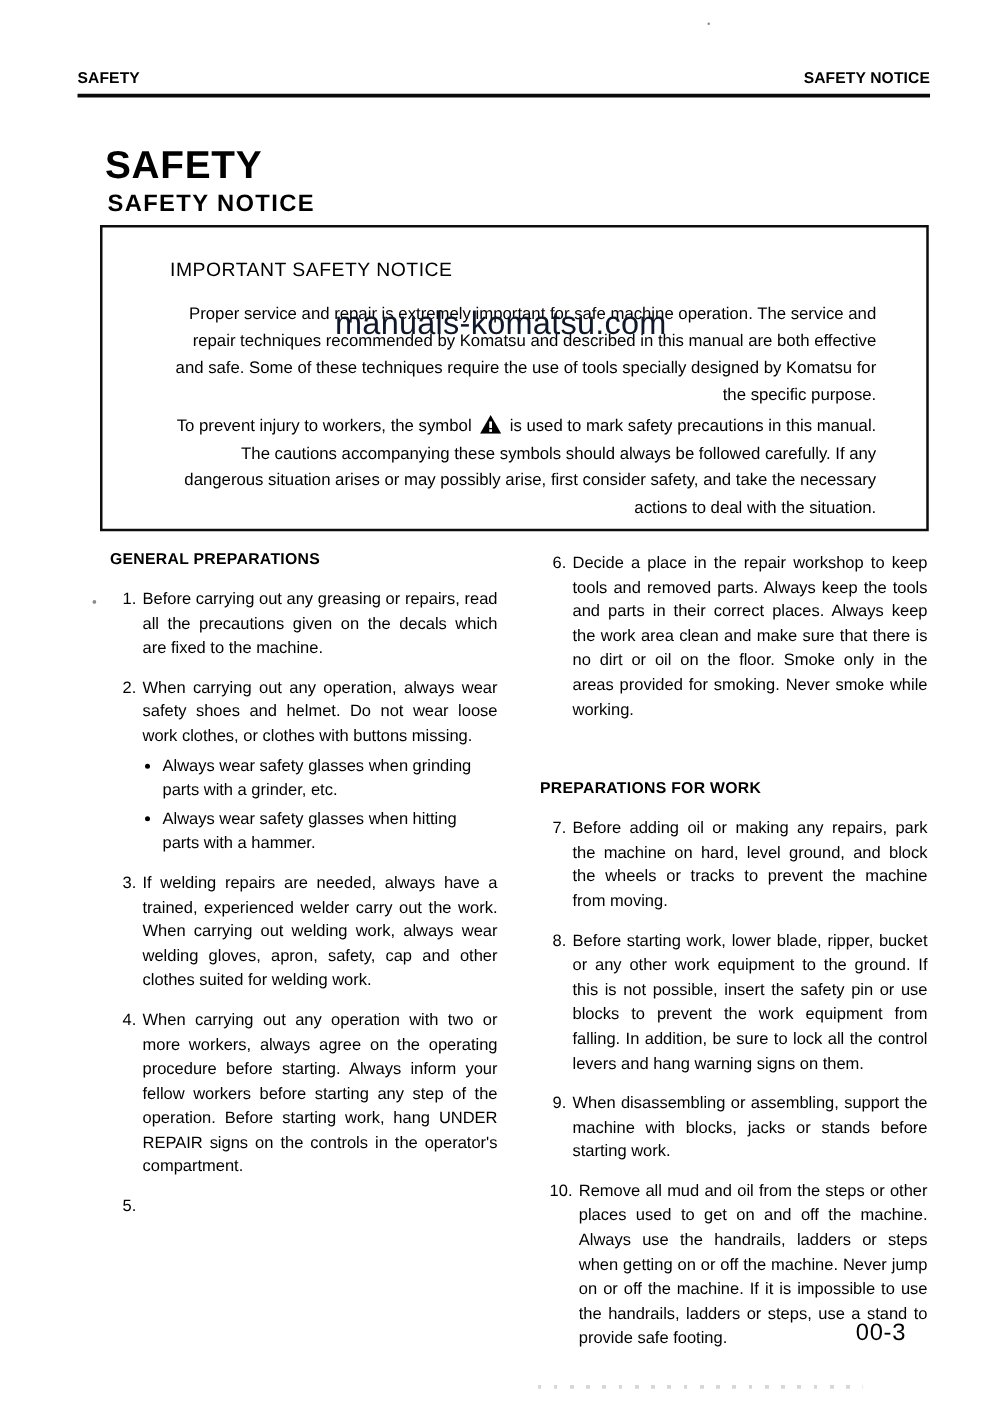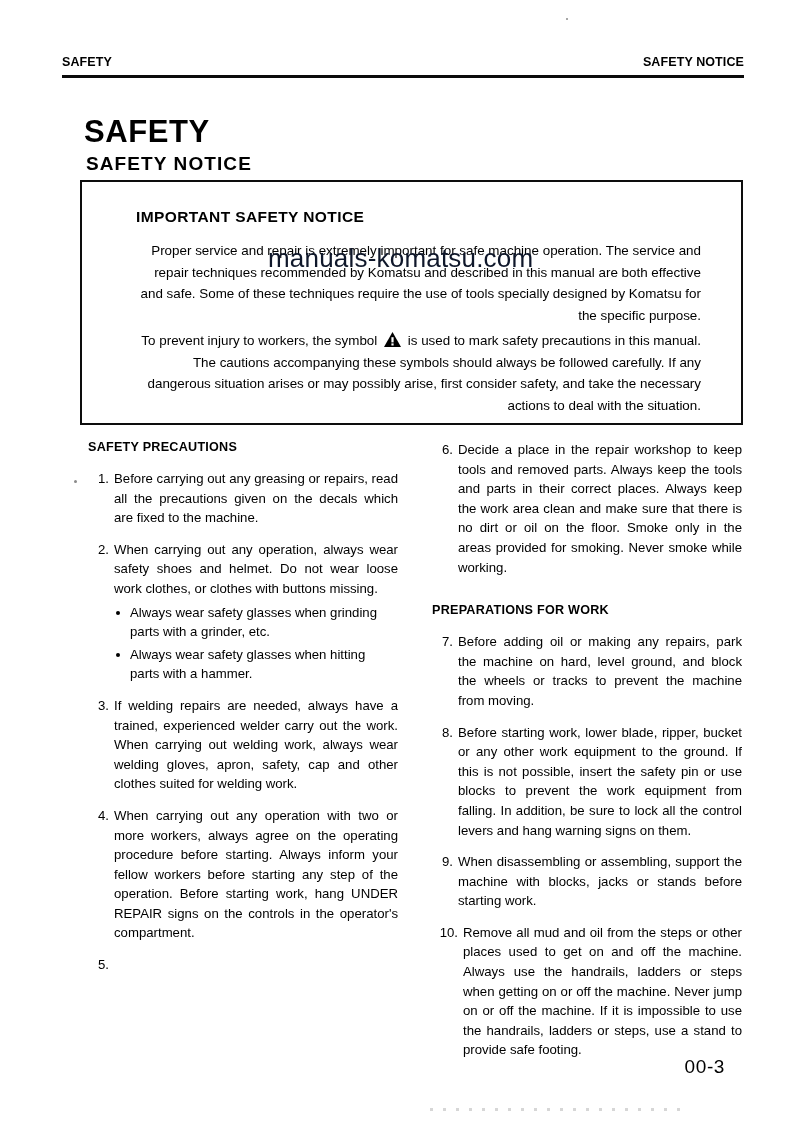--- a/index.html
+++ b/index.html
@@ -79,21 +79,21 @@
     width: 663px;
     height: 245px;
     border: 2px solid #0d0d0d;
     box-sizing: border-box;
   }
   .notice-title {
     position: absolute;
     left: 54px;
     top: 26px;
     font-size: 15.5px;
-    font-weight: bold;
+    font-weight: normal;
     letter-spacing: 0.4px;
     text-align: right;
   }
   .notice-para {
     position: absolute;
     left: 54px;
     width: 565px;
     font-size: 13.4px;
     line-height: 21.5px;
     text-align: right;
@@ -131,21 +131,21 @@
   }
   .col-left  { left: 88px; }
   .col-right { left: 432px; }
 
   .sec-head {
     font-size: 12.6px;
     font-weight: bold;
     letter-spacing: 0.25px;
     margin: 0 0 15px 0;
   }
-  .sec-head.spaced { margin-top: 26px; }
+  .sec-head.spaced { margin-top: 46px; }
 
   .intro {
     font-size: 13.2px;
     line-height: 19.6px;
     margin: 0 0 13px 0;
     text-align: justify;
   }
 
   ol.num-list {
     list-style: none;
@@ -252,21 +252,21 @@
           <rect x="7.4" y="11.4" width="2.2" height="2.1" fill="#ffffff"></rect>
         </svg>
       </span>
       <span>is used to mark safety precautions in this manual. The cautions accompanying these symbols should always be followed carefully. If any dangerous situation arises or may possibly arise, first consider safety, and take the necessary actions to deal with the situation.</span>
     </div>
   </div>
 
   <div class="watermark">manuals-komatsu.com</div>
 
   <div class="col col-left">
-    <div class="sec-head">SAFETY PRECAUTIONS</div>
+    <div class="sec-head">GENERAL PREPARATIONS</div>
 
     <ol class="num-list">
       <li>
         <span class="num">1.</span>
         <span>Before carrying out any greasing or repairs, read all the precautions given on the decals which are fixed to the machine.</span>
       </li>
       <li>
         <span class="num">2.</span>
         <span>When carrying out any operation, always wear safety shoes and helmet. Do not wear loose work clothes, or clothes with buttons missing.</span>
         <ul class="bullets">

